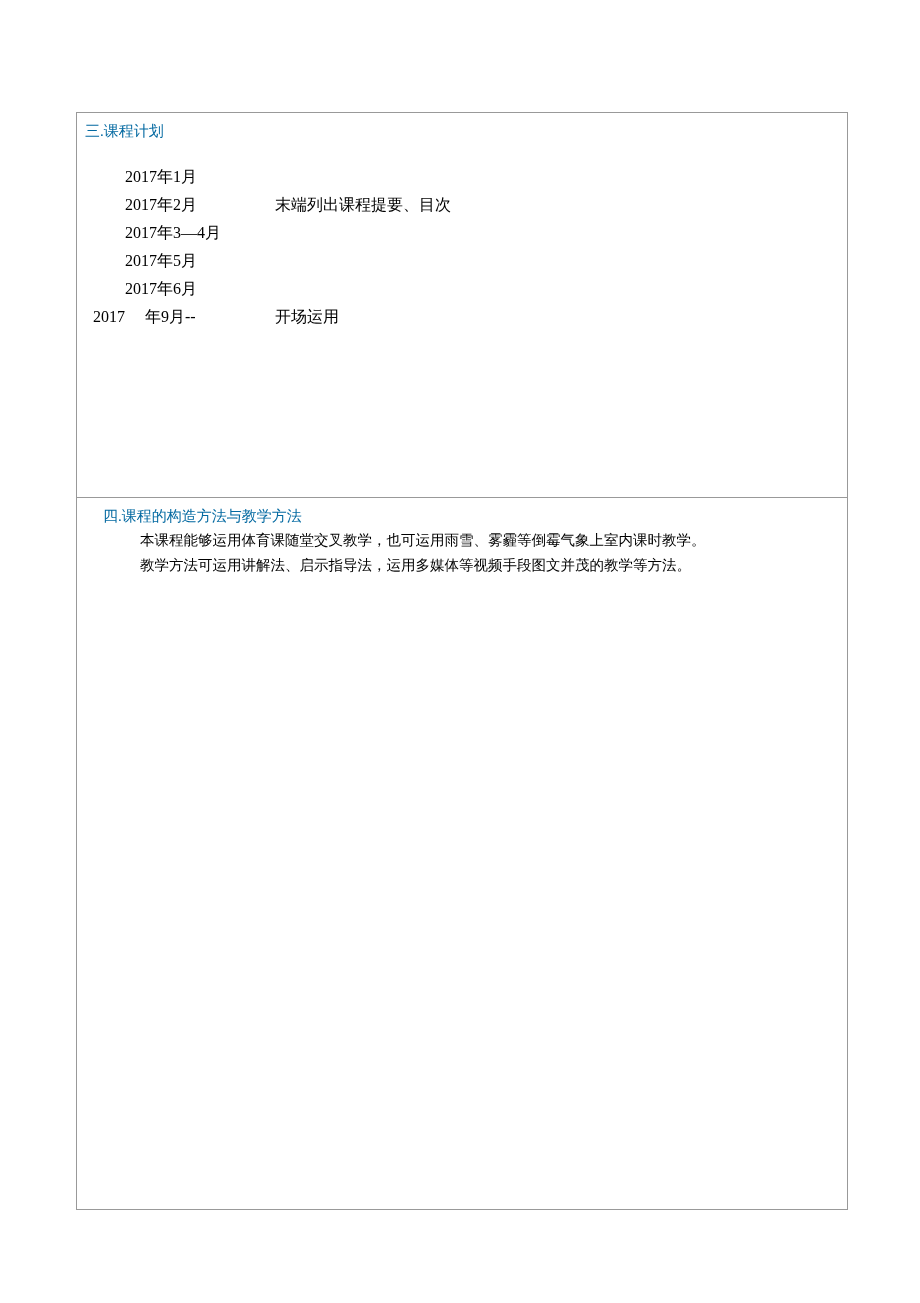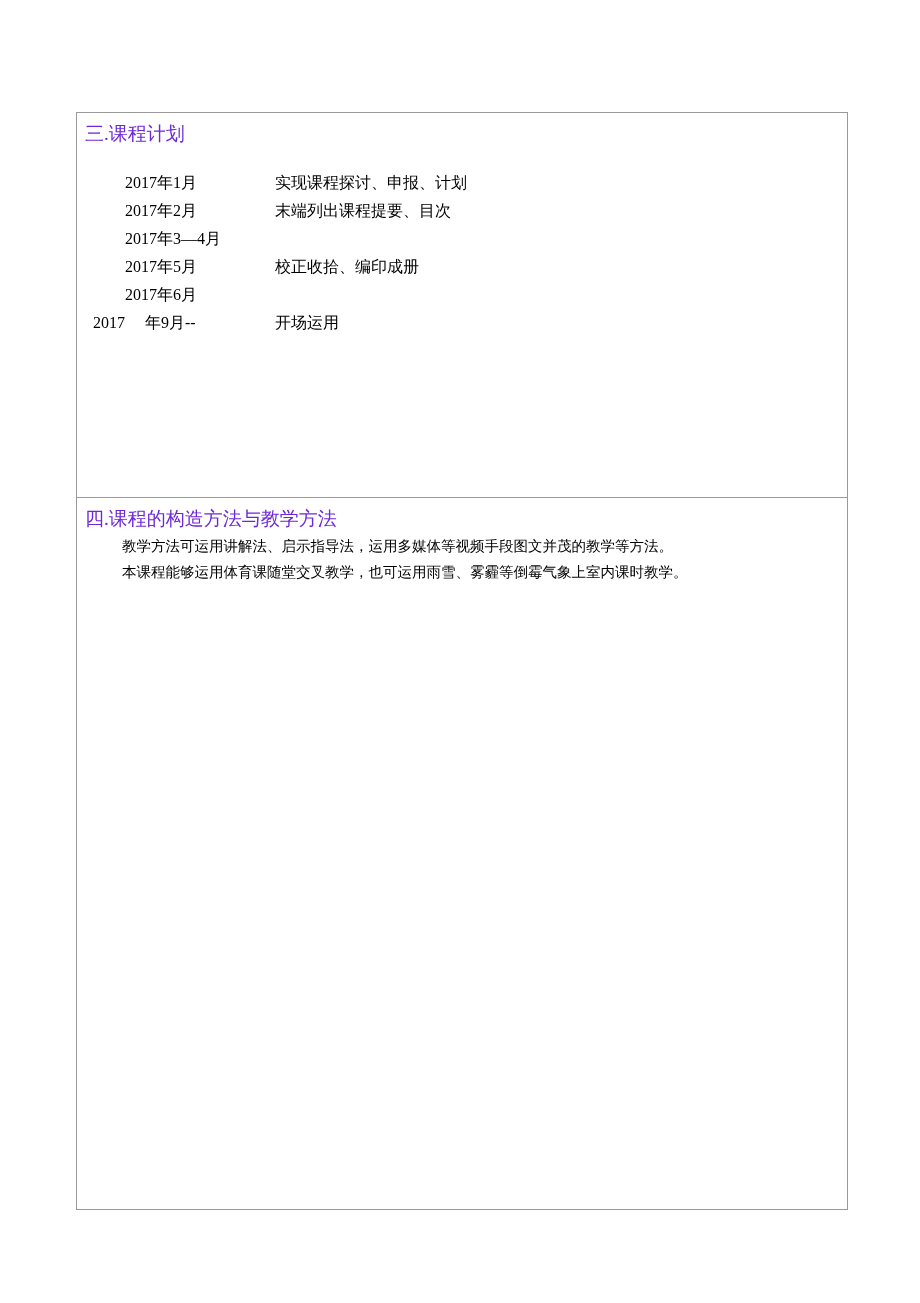--- a/index.html
+++ b/index.html
@@ -24,26 +24,26 @@
     .section-box {
       border: 1px solid #999;
       width: 100%;
     }
     .section-3 {
       height: 386px;
       padding: 6px 8px;
     }
     .section-4 {
       height: 712px;
-      padding: 6px 8px;
+      padding: 6px 26px;
       border-top: none;
     }
     .section-title {
-      font-size: 19px;
-      color: #6d28d9;
+      font-size: 15px;
+      color: #0369a1;
       line-height: 1.6;
     }
     .schedule-block {
       margin-top: 20px;
       padding-left: 40px;
     }
     .schedule-row {
       display: flex;
       line-height: 1.75;
       font-size: 16px;
@@ -73,44 +73,42 @@
 <body>
 
 <div class="page-container">
 
   <div class="section-box section-3">
     <div class="section-title">三.课程计划</div>
 
     <div class="schedule-block">
       <div class="schedule-row">
         <span class="schedule-date">2017年1月</span>
-        <span class="schedule-desc">实现课程探讨、申报、计划</span>
       </div>
       <div class="schedule-row">
         <span class="schedule-date">2017年2月</span>
         <span class="schedule-desc">末端列出课程提要、目次</span>
       </div>
       <div class="schedule-row">
         <span class="schedule-date">2017年3—4月</span>
       </div>
       <div class="schedule-row">
         <span class="schedule-date">2017年5月</span>
-        <span class="schedule-desc">校正收拾、编印成册</span>
       </div>
       <div class="schedule-row">
         <span class="schedule-date">2017年6月</span>
       </div>
       <div class="schedule-row schedule-row-last">
         <span class="schedule-date">
           <span class="date-year">2017</span><span>年9月--</span>
         </span>
         <span class="schedule-desc">开场运用</span>
       </div>
     </div>
   </div>
 
   <div class="section-box section-4">
     <div class="section-title">四.课程的构造方法与教学方法</div>
+    <div class="body-text">本课程能够运用体育课随堂交叉教学，也可运用雨雪、雾霾等倒霉气象上室内课时教学。</div>
     <div class="body-text">教学方法可运用讲解法、启示指导法，运用多媒体等视频手段图文并茂的教学等方法。</div>
-    <div class="body-text">本课程能够运用体育课随堂交叉教学，也可运用雨雪、雾霾等倒霉气象上室内课时教学。</div>
   </div>
 
 </div>
 
 </body></html>

